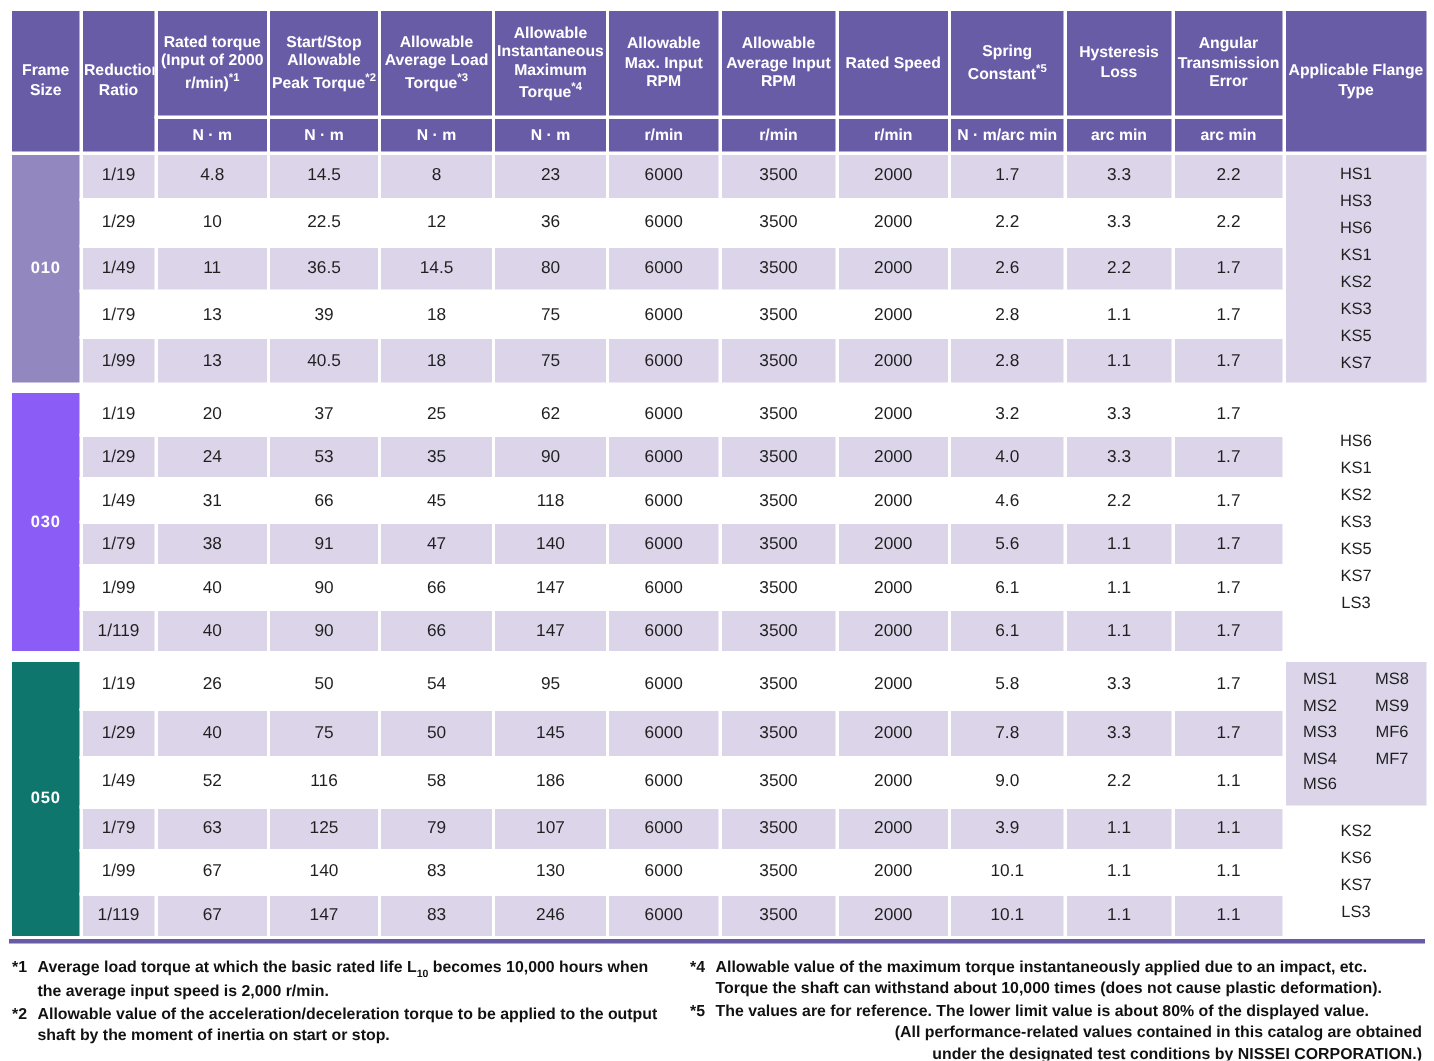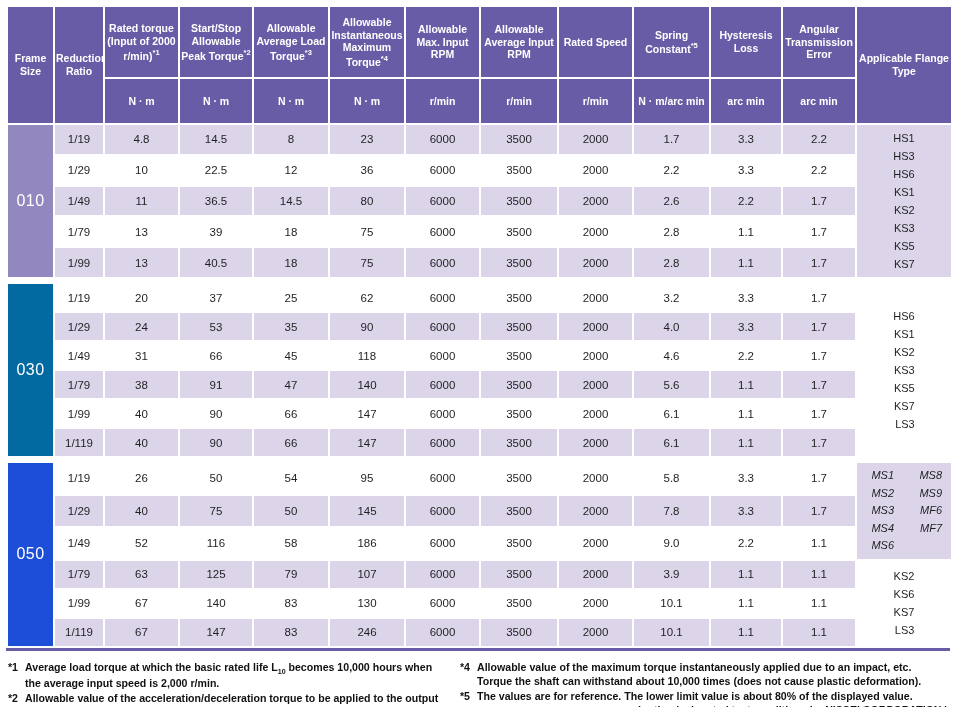--- a/index.html
+++ b/index.html
@@ -26,39 +26,39 @@
   
   thead th {
     background: #695ca7;
     color: #ffffff;
     font-size: 10.5px;
     font-weight: bold;
     line-height: 1.2;
     padding: 2px 1px;
   }
   thead tr.main-hdr { height: 72px; }
-  thead tr.unit-hdr { height: 46px; }
+  thead tr.unit-hdr { height: 24px; }
   thead th sup { font-size: 7.5px; vertical-align: super; }
   thead th.unit { font-size: 10.5px; }
 
   
   tbody tr.data-row { height: 29px; }
   tbody td { font-size: 11.5px; font-weight: 400; }
   td.lav { background: #dcd5ea; }
   td.wht { background: #ffffff; }
   td.frame-cell {
     color: #ffffff;
-    font-weight: normal;
-    font-size: 16px;
+    font-weight: bold;
+    font-size: 11px;
     letter-spacing: 0.5px;
   }
   td.flange-cell { vertical-align: middle; padding: 4px 2px; }
-  .flange-wrap { display: inline-block; text-align: right; }
+  .flange-wrap { display: inline-block; text-align: center; }
   .flange-item { font-size: 11px; line-height: 18px; white-space: nowrap; }
-  .flange-pair { display: flex; gap: 20px; font-style: italic; }
+  .flange-pair { display: flex; gap: 20px; }
   .flange-pair span { display: inline-block; min-width: 28px; font-size: 11px; line-height: 17.5px; }
   tr.group-sep { height: 5px; }
   tr.group-sep td { background: #ffffff; border: none; padding: 0; }
 
   .table-underline { width: 944px; border-bottom: 3px solid #695ca7; }
 
   
   .footnotes {
     display: flex;
     margin-top: 9px;
@@ -191,21 +191,21 @@
           <td class="lav">3500</td>
           <td class="lav">2000</td>
           <td class="lav">2.8</td>
           <td class="lav">1.1</td>
           <td class="lav">1.7</td>
         </tr>
         <tr class="group-sep">
           <td colspan="13"></td>
         </tr>
         <tr class="data-row">
-          <td class="frame-cell" rowspan="6" style="background: #0369a1;">030</td>
+          <td class="frame-cell" rowspan="6" style="background: #8b5cf6;">030</td>
           <td class="wht">1/19</td>
           <td class="wht">20</td>
           <td class="wht">37</td>
           <td class="wht">25</td>
           <td class="wht">62</td>
           <td class="wht">6000</td>
           <td class="wht">3500</td>
           <td class="wht">2000</td>
           <td class="wht">3.2</td>
           <td class="wht">3.3</td>
@@ -274,21 +274,21 @@
           <td class="lav">3500</td>
           <td class="lav">2000</td>
           <td class="lav">6.1</td>
           <td class="lav">1.1</td>
           <td class="lav">1.7</td>
         </tr>
         <tr class="group-sep">
           <td colspan="13"></td>
         </tr>
         <tr class="data-row">
-          <td class="frame-cell" rowspan="6" style="background: #1d4ed8;">050</td>
+          <td class="frame-cell" rowspan="6" style="background: #0f766e;">050</td>
           <td class="wht">1/19</td>
           <td class="wht">26</td>
           <td class="wht">50</td>
           <td class="wht">54</td>
           <td class="wht">95</td>
           <td class="wht">6000</td>
           <td class="wht">3500</td>
           <td class="wht">2000</td>
           <td class="wht">5.8</td>
           <td class="wht">3.3</td>
@@ -394,17 +394,18 @@
     </div>
     <div class="fn-col-right">
       <div class="fn-note">
         <span class="fn-marker">*4</span>
         <span class="fn-text">Allowable value of the maximum torque instantaneously applied due to an impact, etc. Torque the shaft can withstand about 10,000 times (does not cause plastic deformation).</span>
       </div>
       <div class="fn-note">
         <span class="fn-marker">*5</span>
         <span class="fn-text">The values are for reference. The lower limit value is about 80% of the displayed value.</span>
       </div>
+      <div class="fn-tail">(All performance-related values contained in this catalog are obtained</div>
       <div class="fn-tail">under the designated test conditions by NISSEI CORPORATION.)</div>
     </div>
   </div>
 
 </div>
 
 </body></html>

